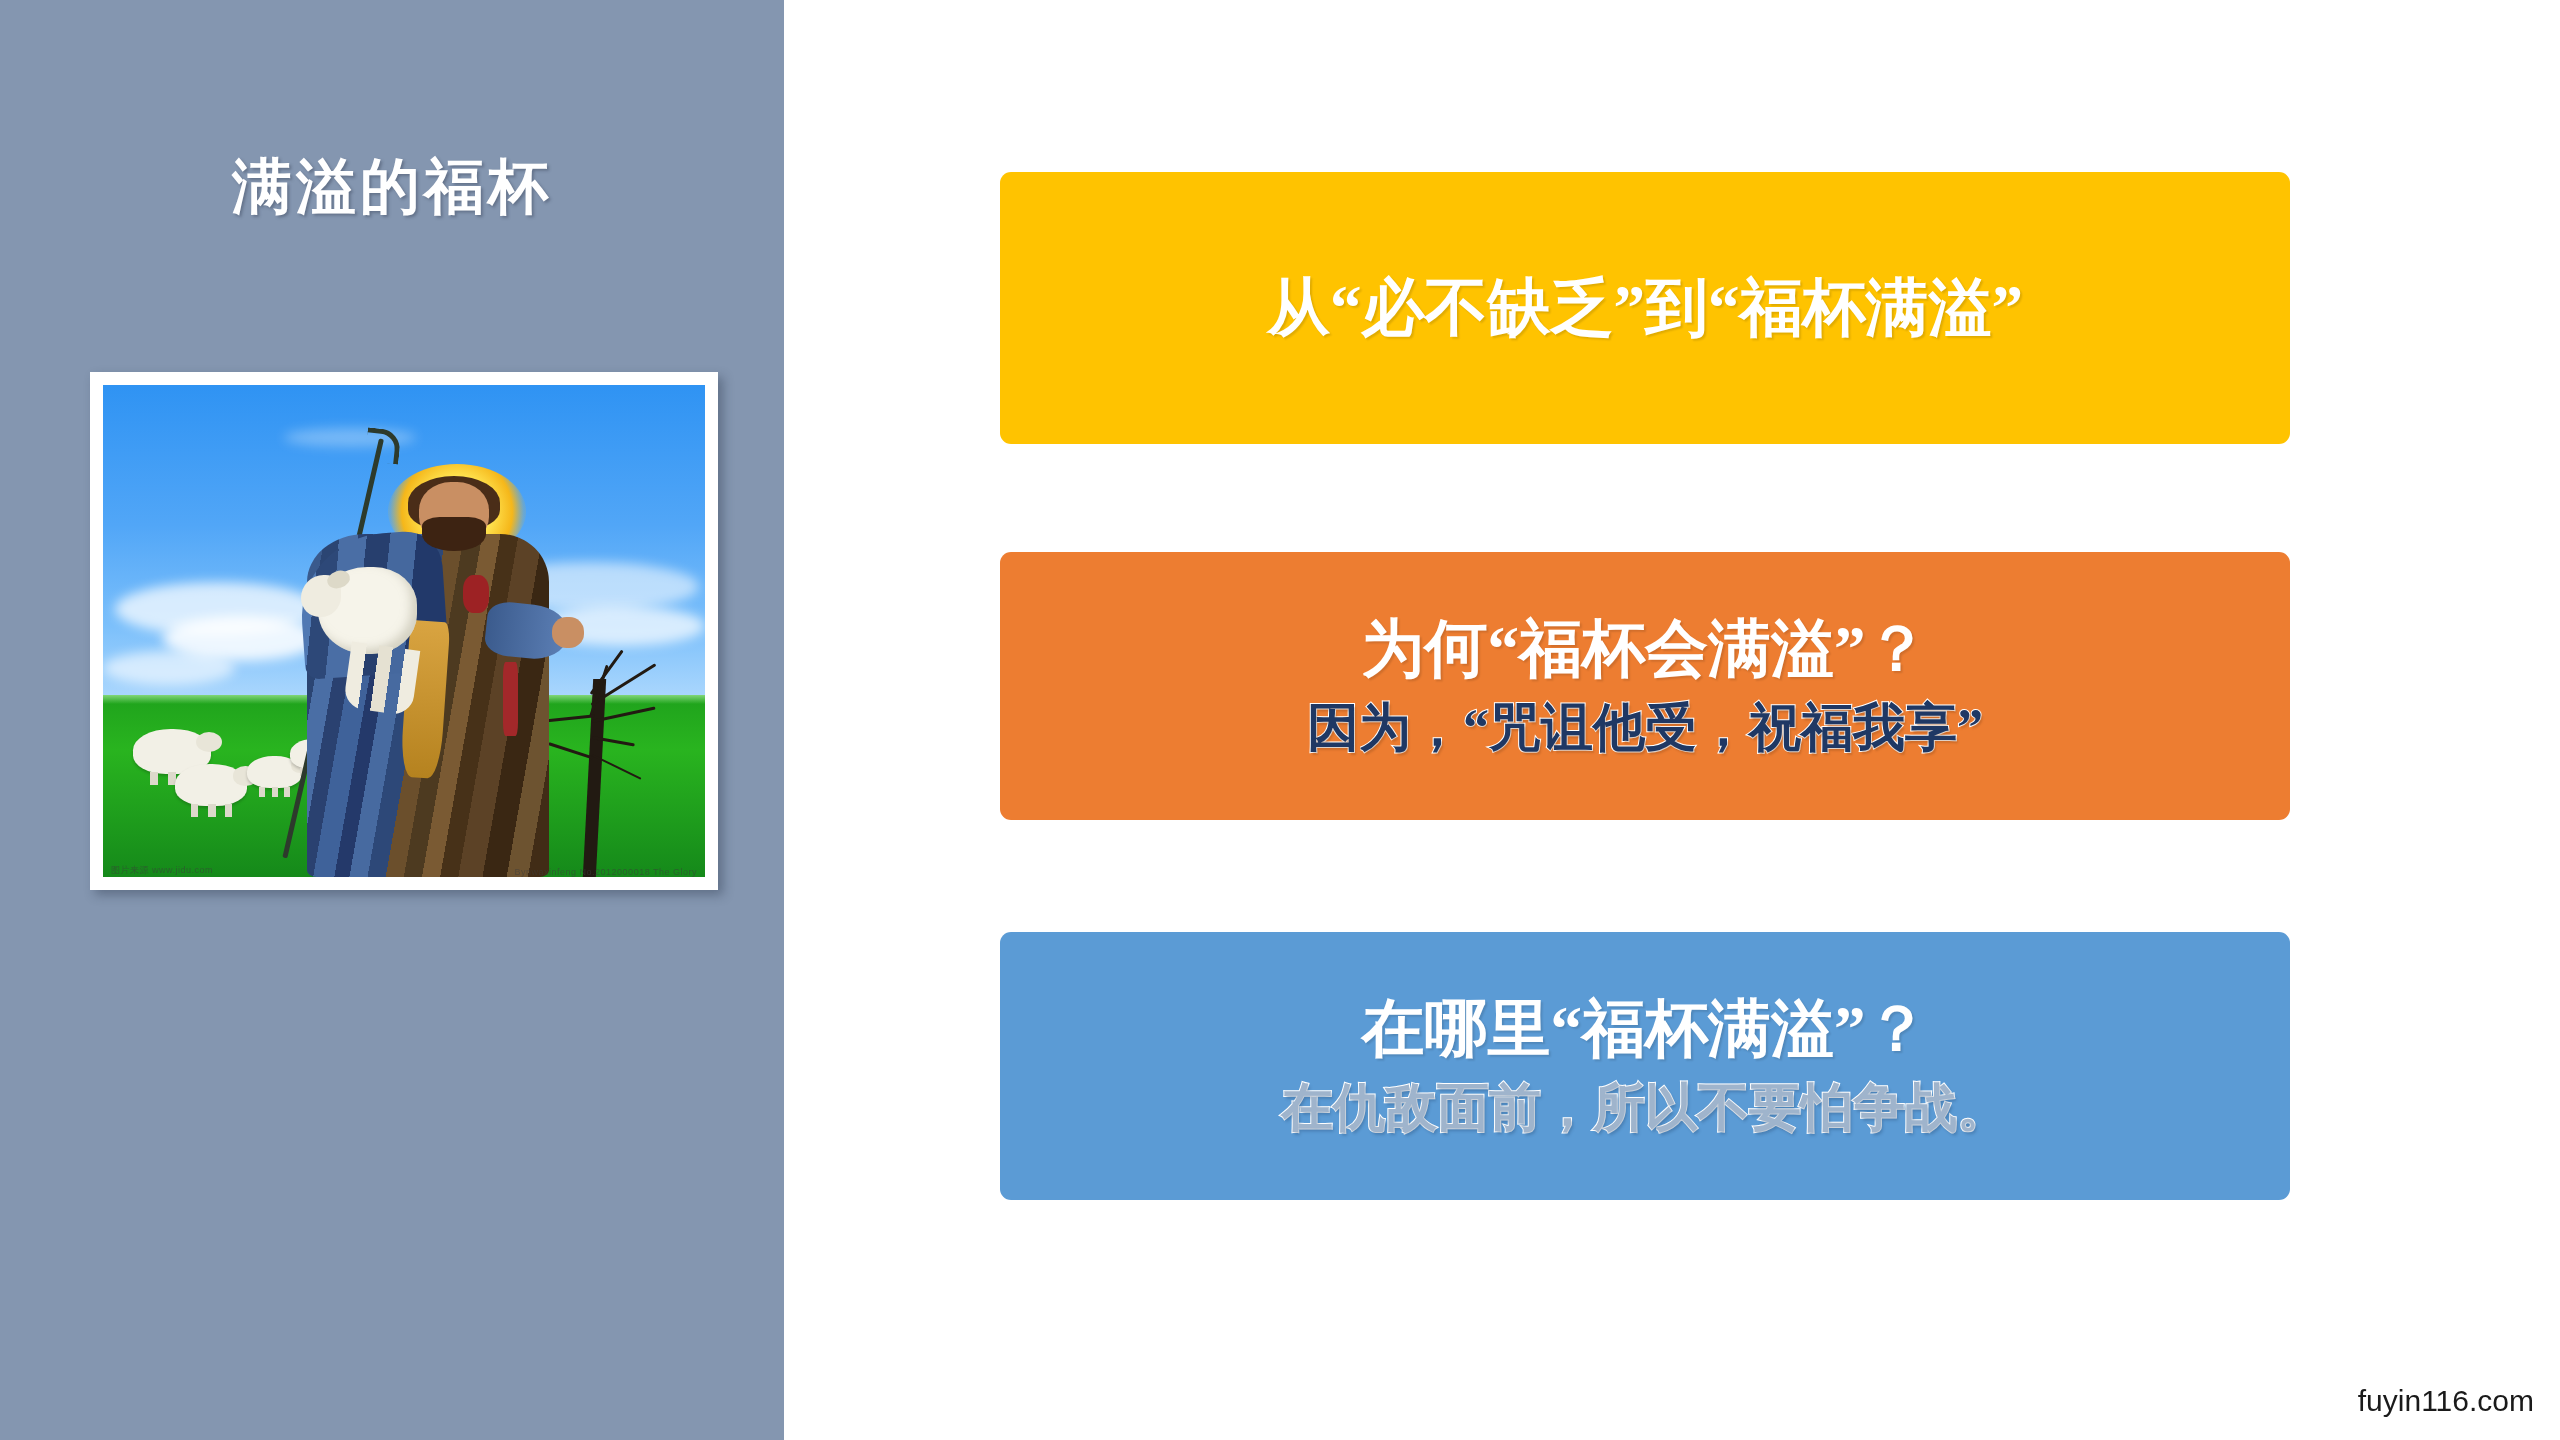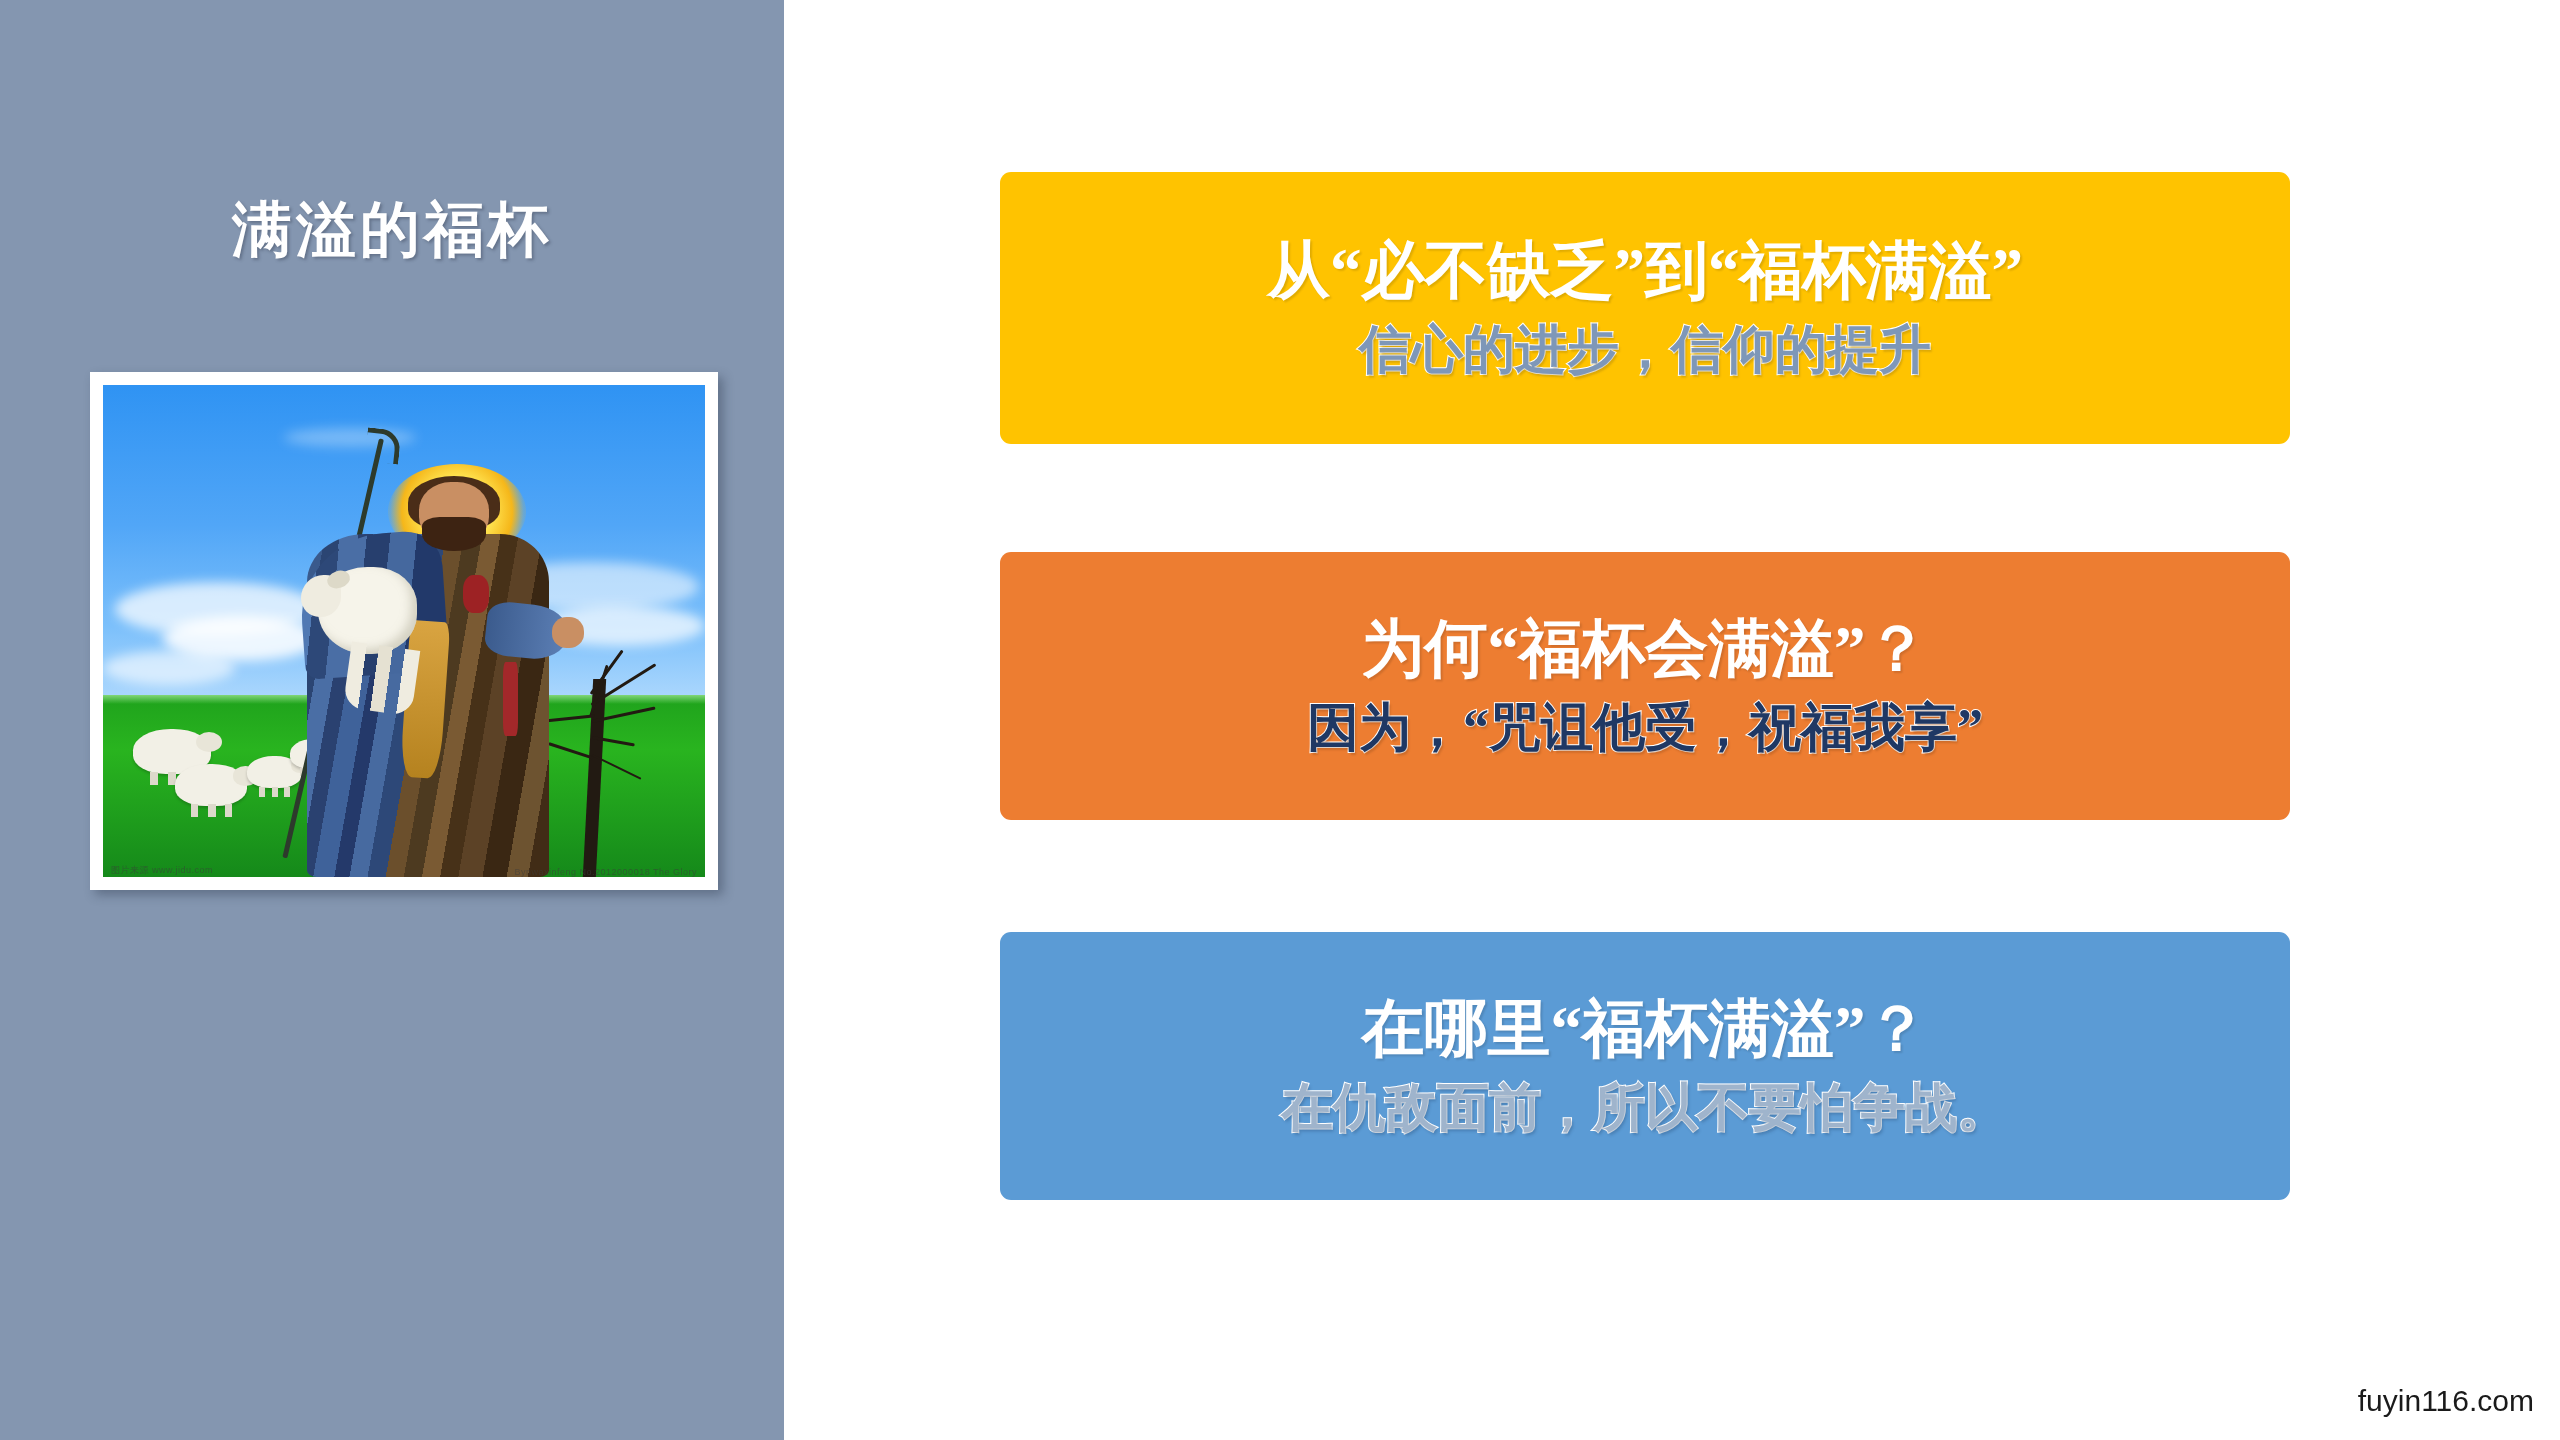--- a/index.html
+++ b/index.html
@@ -37,24 +37,23 @@
     position: absolute;
     left: 0;
     top: 152px;
     width: 784px;
     text-align: center;
     color: #ffffff;
     font-size: 60px;
     font-weight: bold;
     letter-spacing: 4px;
     line-height: 1.15;
-    font-family: Liberation Serif, serif;
+    font-family: Liberation Sans, sans-serif;
     text-shadow: 2px 2px 3px rgba(40,50,70,0.35);
     white-space: nowrap;
-    margin-top: 44px;
   }
 
   
   .picture-frame {
     position: absolute;
     left: 90px;
     top: 372px;
     width: 628px;
     height: 518px;
     background: #ffffff;
@@ -509,21 +508,20 @@
         </div>
 
       </div>
     </div>
   </div>
 
   <div class="bands">
 
     <div class="band band-yellow">
       <div class="band-line1">从“必不缺乏”到“福杯满溢”</div>
-      <div class="band-line2 sub-yellow">信心的进步，信仰的提升</div>
     </div>
 
     <div class="band band-orange">
       <div class="band-line1">为何“福杯会满溢”？</div>
       <div class="band-line2 sub-orange">因为，“咒诅他受，祝福我享”</div>
     </div>
 
     <div class="band band-blue">
       <div class="band-line1">在哪里“福杯满溢”？</div>
       <div class="band-line2 sub-blue">在仇敌面前，所以不要怕争战。</div>

